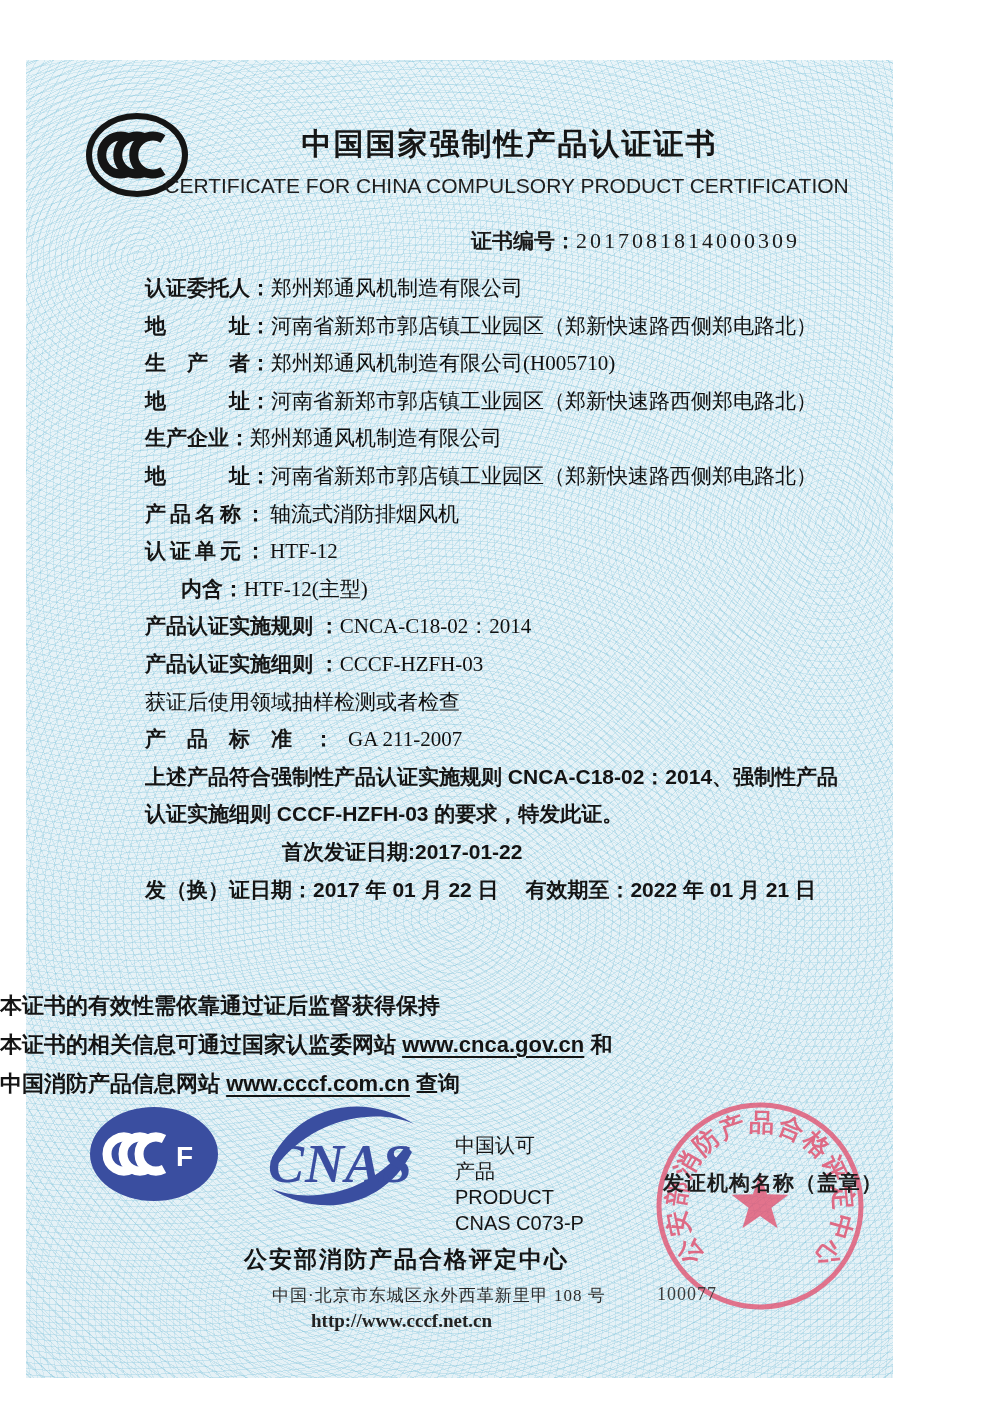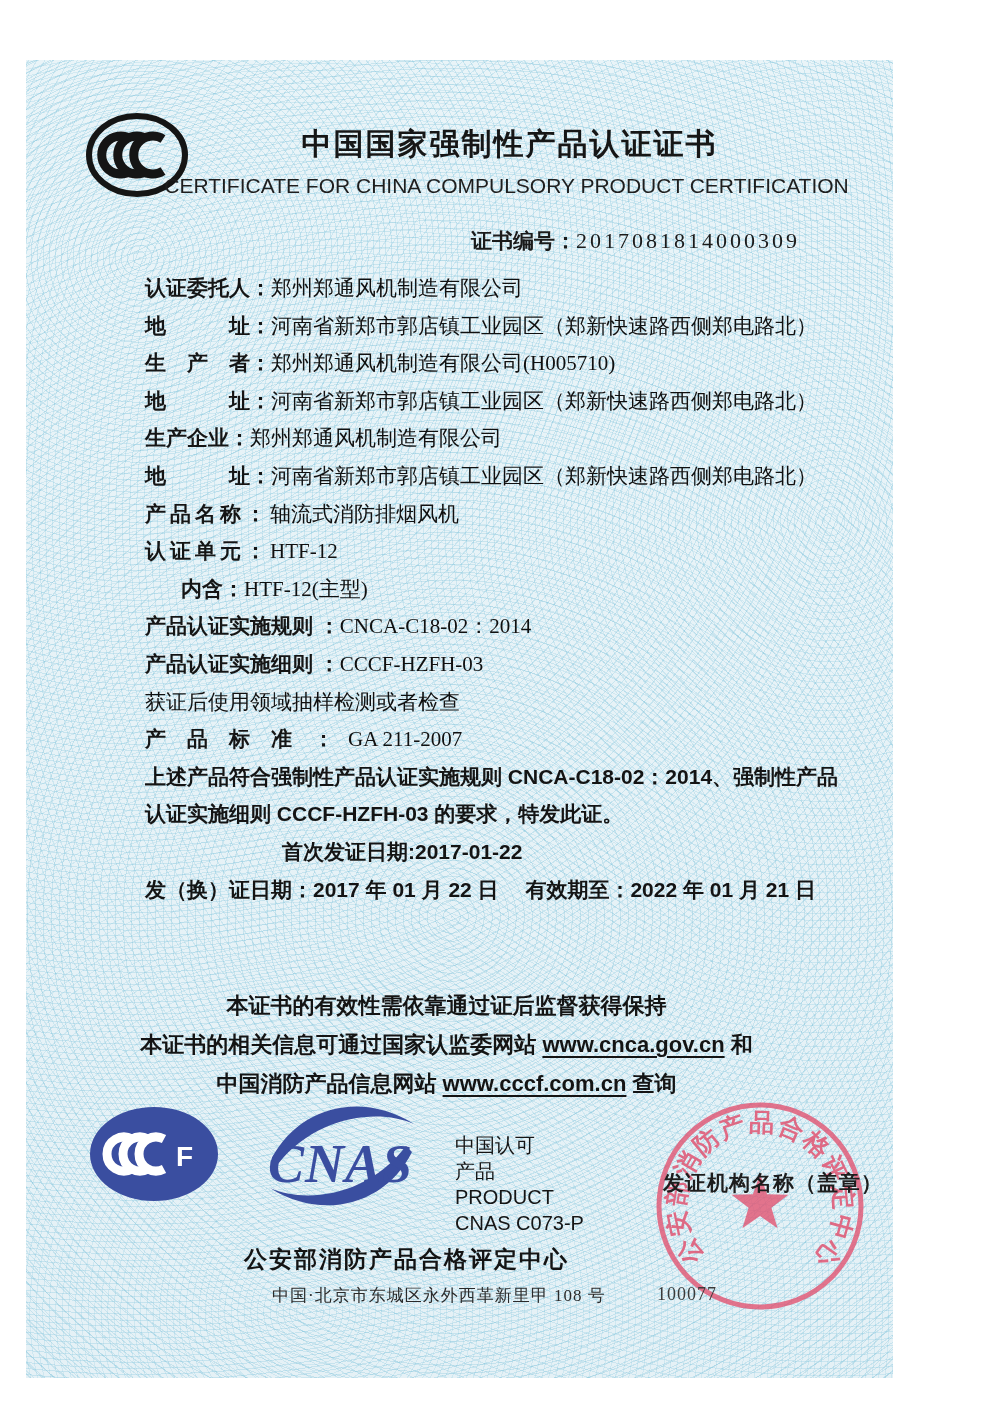--- a/index.html
+++ b/index.html
@@ -29,21 +29,21 @@
   .body-block{left:145px;top:269px;width:740px;font-size:21px;line-height:37.6px;}
   .row{white-space:nowrap;height:37.6px;}
   .row .label{font-weight:bold;color:#151515;}
   .row .value{font-family:"Liberation Serif","DejaVu Serif",serif;color:#101010;}
   .row.indent{padding-left:36px;}
   .row.bold-line{font-weight:bold;color:#141414;}
   .row.first-issue{padding-left:137px;}
   .gap-value{margin-left:14px;}
   .sp{letter-spacing:4px;}
 
-  .notice{left:0;right:0;top:986px;text-align:center;font-size:22px;font-weight:bold;line-height:39px;color:#141414;}
+  .notice{left:0;right:0;top:986px;font-size:22px;font-weight:bold;line-height:39px;color:#141414;}
   .notice .url{text-decoration:underline;text-underline-offset:4px;font-family:"Liberation Sans","DejaVu Sans",sans-serif;}
 
   .cccf-logo{left:88px;top:1105px;width:132px;height:98px;}
   .cnas-logo{left:258px;top:1094px;width:168px;height:124px;}
   .cnas-text{left:455px;top:1132px;font-size:20px;line-height:26px;color:#151515;}
 
   .stamp{left:650px;top:1096px;width:220px;height:220px;opacity:.92;}
   .stamp-overlay{left:663px;top:1169px;font-size:21px;font-weight:bold;letter-spacing:1px;color:#1d1d1d;white-space:nowrap;z-index:6;}
 
   .org-name{left:0;right:80px;top:1244px;text-align:center;font-size:23px;font-weight:bold;letter-spacing:2px;color:#141414;}
@@ -125,13 +125,14 @@
       <textPath href="#sealArc" startOffset="1%">公安部消防产品合格评定中心</textPath>
     </text>
     <polygon points="110,78 117.1,98.3 138.5,98.7 121.4,111.7 127.6,132.3 110,120 92.4,132.3 98.6,111.7 81.5,98.7 102.9,98.3" fill="#e0506e" opacity="0.85"></polygon>
   </svg>
 
   <div class="stamp-overlay abs">发证机构名称（盖章）</div>
 
   <div class="org-name abs">公安部消防产品合格评定中心</div>
   <div class="address abs">中国·北京市东城区永外西革新里甲 108 号</div>
   <div class="postcode abs">100077</div>
+  <div class="site-url abs">http://www.cccf.net.cn</div>
 </div>
 
 </body></html>

